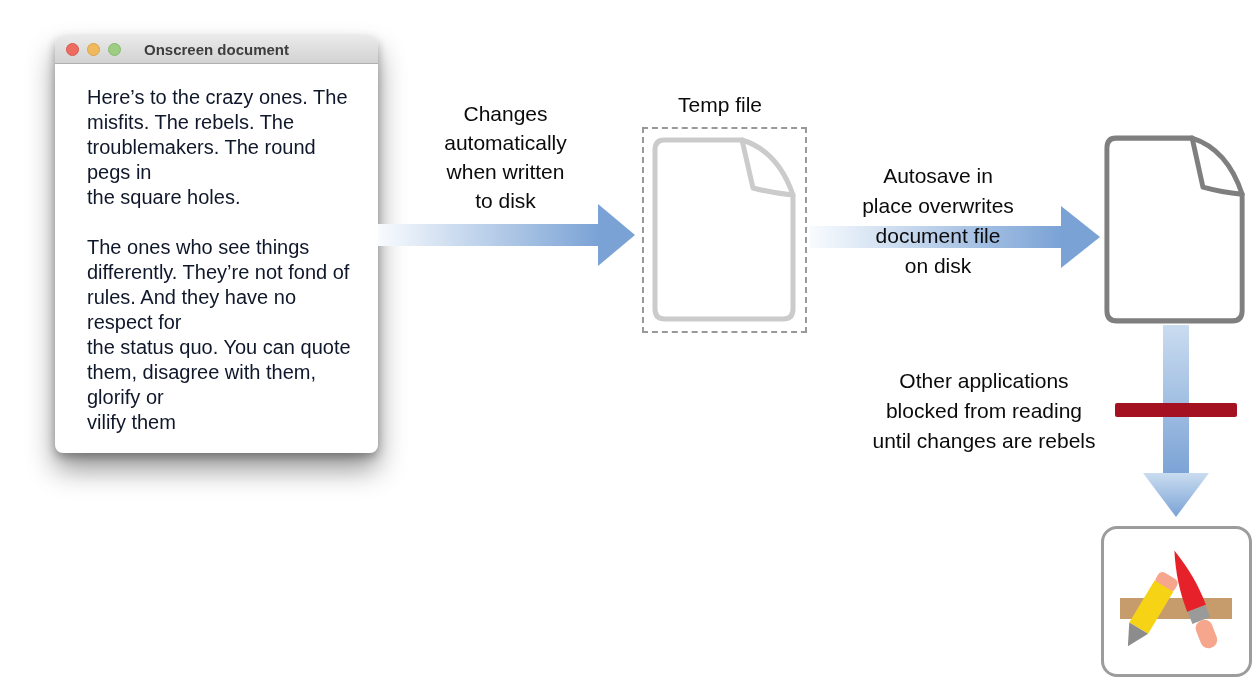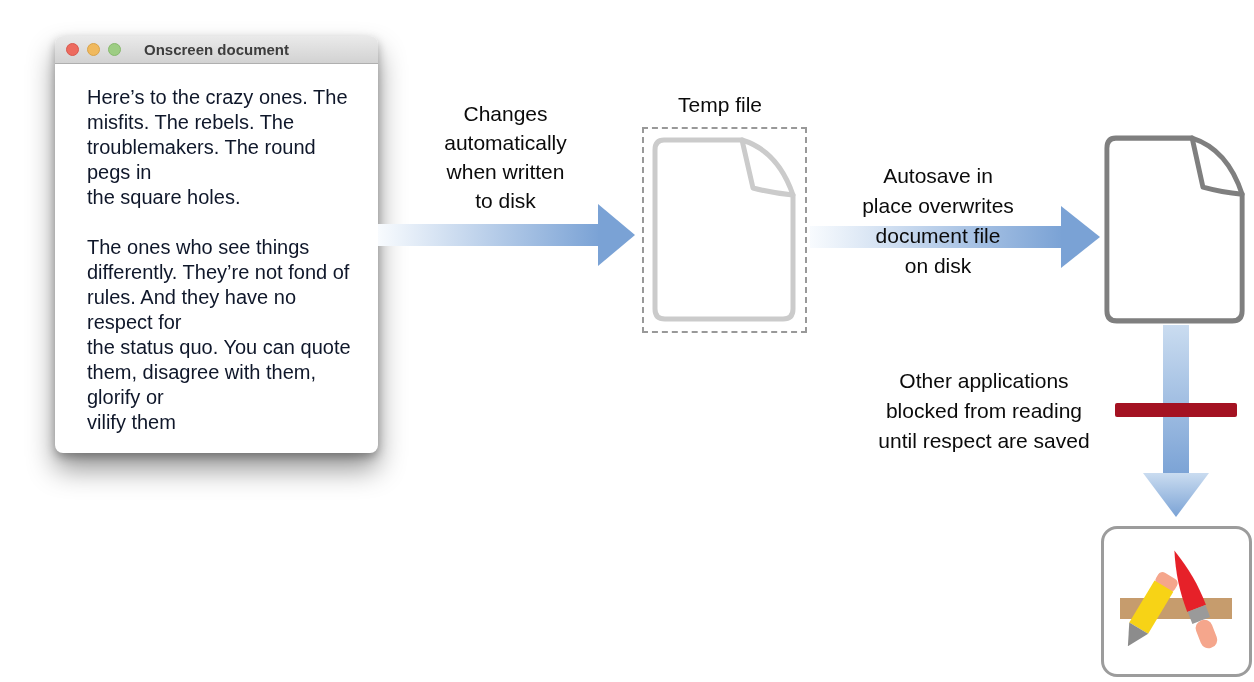--- a/index.html
+++ b/index.html
@@ -184,21 +184,21 @@
         <stop offset="1" stop-color="#7aa2d5"></stop>
       </linearGradient>
     </defs>
     <rect x="21" y="0" width="26" height="152" fill="url(#gradV)"></rect>
     <polygon points="1,148 67,148 34,192" fill="url(#gradV)"></polygon>
   </svg>
 
   <div class="redbar"></div>
   <div class="dlabel l3">Other applications
 blocked from reading
-until respect are saved</div>
+until changes are rebels</div>
 
   <div class="appicon">
     <svg width="145" height="145" viewBox="0 0 145 145">
 
       <rect x="16" y="69" width="112" height="21" fill="#c69c6d"></rect>
 
       <g transform="translate(45,82) rotate(31)">
         <rect x="-11" y="-41" width="22" height="14" rx="5" fill="#f5a68c"></rect>
         <rect x="-11" y="-29" width="22" height="49" fill="#f7d316"></rect>
         <polygon points="-11,20 11,20 0,41" fill="#8c8c8c"></polygon>

